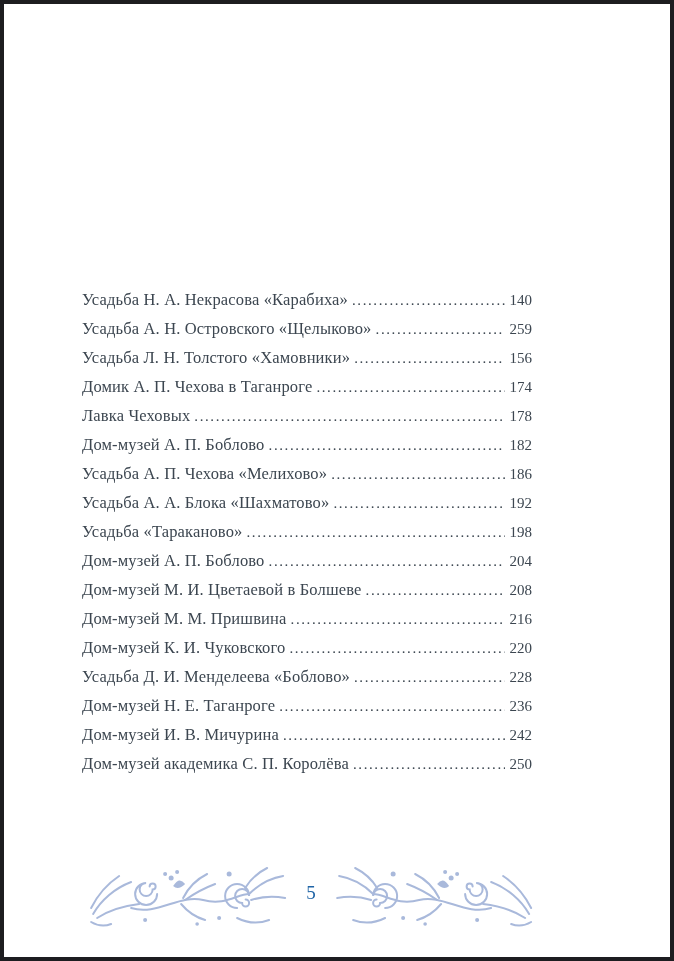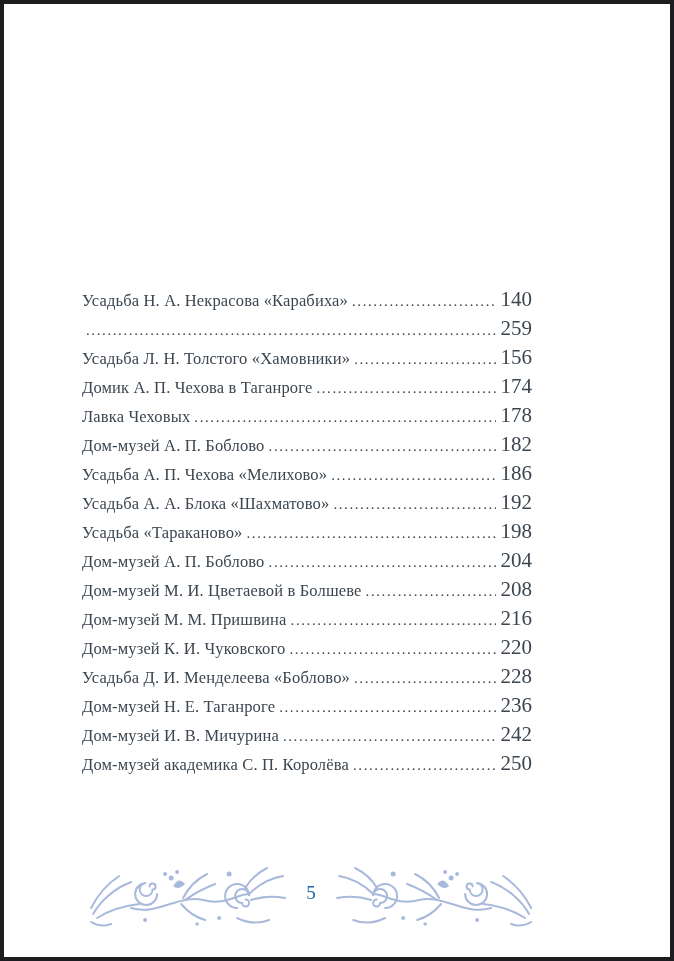--- a/index.html
+++ b/index.html
@@ -49,21 +49,21 @@
   }
   .toc-leader::after {
     content: "..........................................................................................................................................................";
     font-size: 15px;
     letter-spacing: 1.6px;
     color: var(--text-color);
   }
   .toc-page {
     white-space: nowrap;
     padding-left: 3px;
-    font-size: 21px;
+    font-size: 15px;
   }
   .footer {
     position: absolute;
     left: 82px;
     top: 858px;
     width: 450px;
     height: 70px;
     display: flex;
     align-items: center;
   }
@@ -85,20 +85,21 @@
 </head>
 <body>
 
 <ul class="toc">
     <li class="toc-row">
     <span class="toc-title">Усадьба Н. А. Некрасова «Карабиха»</span>
     <span class="toc-leader"></span>
     <span class="toc-page">140</span>
   </li>
     <li class="toc-row">
+    <span class="toc-title">Усадьба А. Н. Островского «Щелыково»</span>
     <span class="toc-leader"></span>
     <span class="toc-page">259</span>
   </li>
     <li class="toc-row">
     <span class="toc-title">Усадьба Л. Н. Толстого «Хамовники»</span>
     <span class="toc-leader"></span>
     <span class="toc-page">156</span>
   </li>
     <li class="toc-row">
     <span class="toc-title">Домик А. П. Чехова в Таганроге</span>

